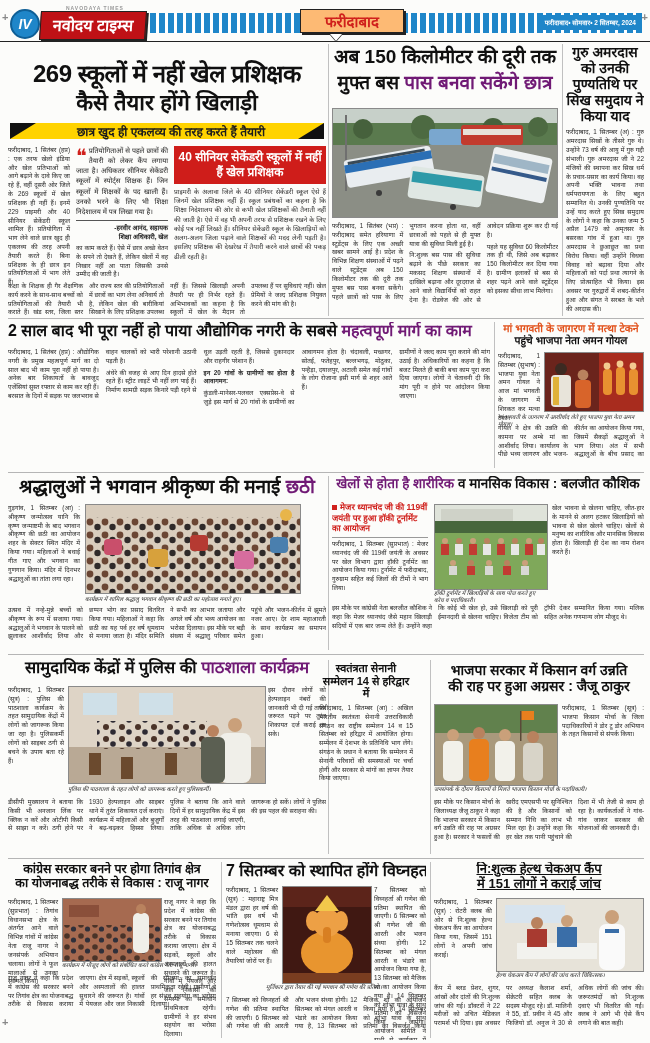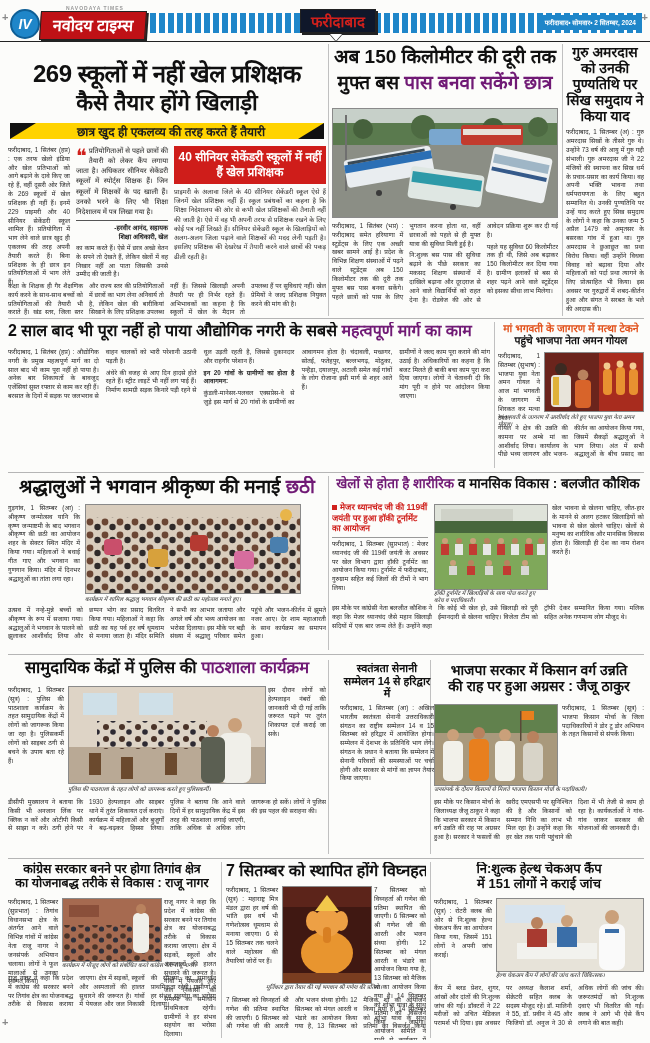--- a/index.html
+++ b/index.html
@@ -12,22 +12,22 @@
   .regmark{position:absolute;color:#888;font-size:11px;font-weight:bold;}
   .pgbadge{position:absolute;left:10px;top:6px;width:26px;height:26px;border-radius:50%;
            background:#1f86c9;color:#fff;font-weight:bold;font-style:italic;
            font-size:14px;display:flex;align-items:center;justify-content:center;border:2px solid #0f5f96;}
   .brandwrap{position:absolute;left:40px;top:2px;}
   .brand-small{font-size:5px;color:#999;letter-spacing:1px;font-weight:bold;margin-left:26px;}
   .brand{background:#bf1116;color:#fff;font-weight:bold;font-size:16px;padding:2px 12px 3px 12px;
          border:1px solid #222;box-shadow:2px 2px 0 #222;transform:skewX(-4deg);display:inline-block;}
   .stripes{position:absolute;left:150px;top:10px;width:492px;height:20px;
            background:repeating-linear-gradient(90deg,#1f86c9 0 6px,#fff 6px 9px);}
-  .citybox{position:absolute;left:300px;top:6px;background:#0f172a;border:1.5px solid #222;
-           box-shadow:2px 2px 0 #222;padding:1px 10px;}
+  .citybox{position:absolute;left:300px;top:6px;background:#fdba74;border:1.5px solid #222;
+           box-shadow:2px 2px 0 #222;padding:1px 24px;}
   .citybox .c{color:#d0201c;font-weight:bold;font-size:15px;}
   .citypointer{position:absolute;left:330px;top:31px;width:0;height:0;
                border-left:6px solid transparent;border-right:6px solid transparent;border-top:7px solid #fff;
                filter:drop-shadow(0 1px 0 #222);}
   .datebox{position:absolute;right:8px;top:12px;background:#1f86c9;color:#fff;
            font-size:6.5px;font-weight:bold;padding:3px 6px;}
   .mastrule{position:absolute;top:41px;left:0;width:650px;border-top:1.5px solid #222;}
   
   .hline{position:absolute;border-top:1px solid #b5b5b5;}
   .vline{position:absolute;border-left:1px solid #c0c0c0;}
@@ -63,21 +63,21 @@
   .c-h{font-size:14px;}
   .d-h{font-size:16px;white-space:nowrap;text-align:left;}
   .e-h{font-size:10.5px;}
   .f-h{font-size:19px;white-space:nowrap;}
   .g-h{font-size:13.5px;white-space:nowrap;}
   .h-h{font-size:16.5px;white-space:nowrap;}
   .i-h{font-size:11px;}
   .j-h{font-size:14px;}
   .k-h{font-size:12.5px;}
   .l-h{font-size:16px;white-space:nowrap;}
-  .m-h{font-size:13px;}
+  .m-h{font-size:13px;text-decoration:underline;}
   .side-note{color:#d0201c;font-weight:bold;font-size:8.5px;line-height:1.25;}
   .bullet{display:inline-block;width:5px;height:5px;background:#d0201c;margin-right:3px;}
 </style>
 </head>
 <body>
 
 <div class="page">
 
   <div class="mast">
     <span class="regmark" style="left:2px;top:8px;">+</span>
@@ -314,21 +314,21 @@
       <circle cx="166" cy="38" r="7" fill="#caa07a"></circle>
       <rect x="150" y="46" width="32" height="50" rx="8" fill="#f0efe9"></rect>
       <circle cx="144" cy="44" r="6" fill="#b9825e"></circle>
       <rect x="132" y="50" width="24" height="46" rx="6" fill="#5b5f52"></rect>
     </svg>
     <div class="abs caption" style="left:60px;top:128px;width:196px;">पुलिस की पाठशाला के तहत लोगों को जागरूक करते हुए पुलिसकर्मी।</div>
     <div class="abs body-text" style="left:260px;top:28px;width:58px;height:104px;">इस दौरान लोगों को हेल्पलाइन नंबरों की जानकारी भी दी गई ताकि जरूरत पड़ने पर तुरंत शिकायत दर्ज कराई जा सके।</div>
     <div class="abs body-text cols4" style="left:0;top:140px;width:318px;height:56px;">डीसीपी मुख्यालय ने बताया कि किसी भी अनजान लिंक पर क्लिक न करें और ओटीपी किसी से साझा न करें। ठगी होने पर 1930 हेल्पलाइन और साइबर थाने में तुरंत शिकायत दर्ज कराएं। कार्यक्रम में महिलाओं और बुजुर्गों ने बढ़-चढ़कर हिस्सा लिया। पुलिस ने बताया कि आने वाले दिनों में हर सामुदायिक केंद्र में इस तरह की पाठशाला लगाई जाएगी, ताकि अधिक से अधिक लोग जागरूक हो सकें। लोगों ने पुलिस की इस पहल की सराहना की।</div>
   </div>
 
-  <div class="sec" style="left:340px;top:662px;width:94px;height:192px;">
+  <div class="sec" style="left:319px;top:662px;width:94px;height:192px;">
     <div class="hl i-h">स्वतंत्रता सेनानी सम्मेलन 14 से हरिद्वार में</div>
     <div class="body-text" style="margin-top:4px;">फरीदाबाद, 1 सितम्बर (आ) : अखिल भारतीय स्वतंत्रता सेनानी उत्तराधिकारी संगठन का राष्ट्रीय सम्मेलन 14 व 15 सितम्बर को हरिद्वार में आयोजित होगा। सम्मेलन में देशभर के प्रतिनिधि भाग लेंगे। संगठन के प्रधान ने बताया कि सम्मेलन में सेनानी परिवारों की समस्याओं पर चर्चा होगी और सरकार से मांगों का ज्ञापन तैयार किया जाएगा।</div>
   </div>
 
   <div class="sec" style="left:434px;top:662px;width:210px;height:192px;">
     <div class="hl j-h">
       <span>भाजपा सरकार में किसान वर्ग उन्नति</span><br>
       <span>की राह पर हुआ अग्रसर : जैजू ठाकुर</span>
     </div>
     <svg class="photo abs" style="left:0;top:42px;" width="122" height="80" viewBox="0 0 122 80">

